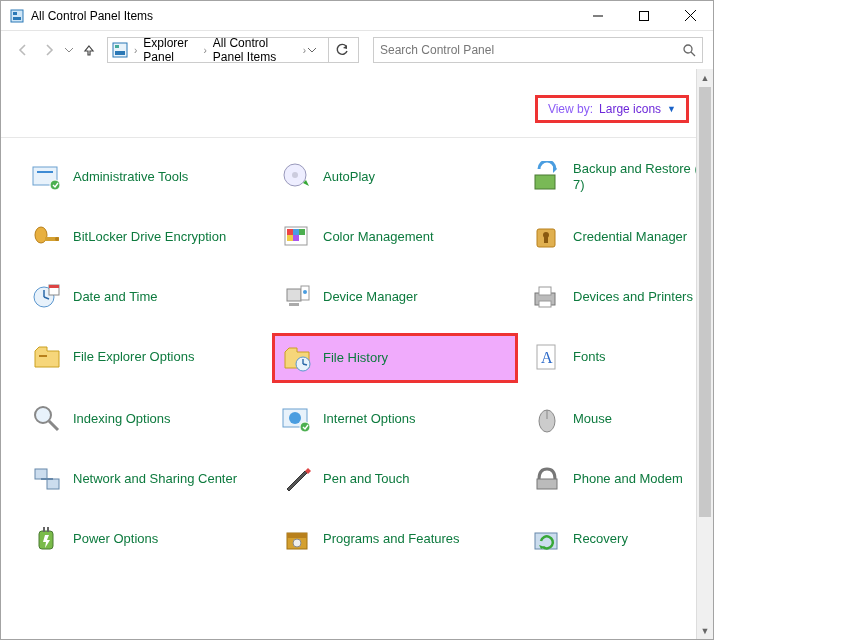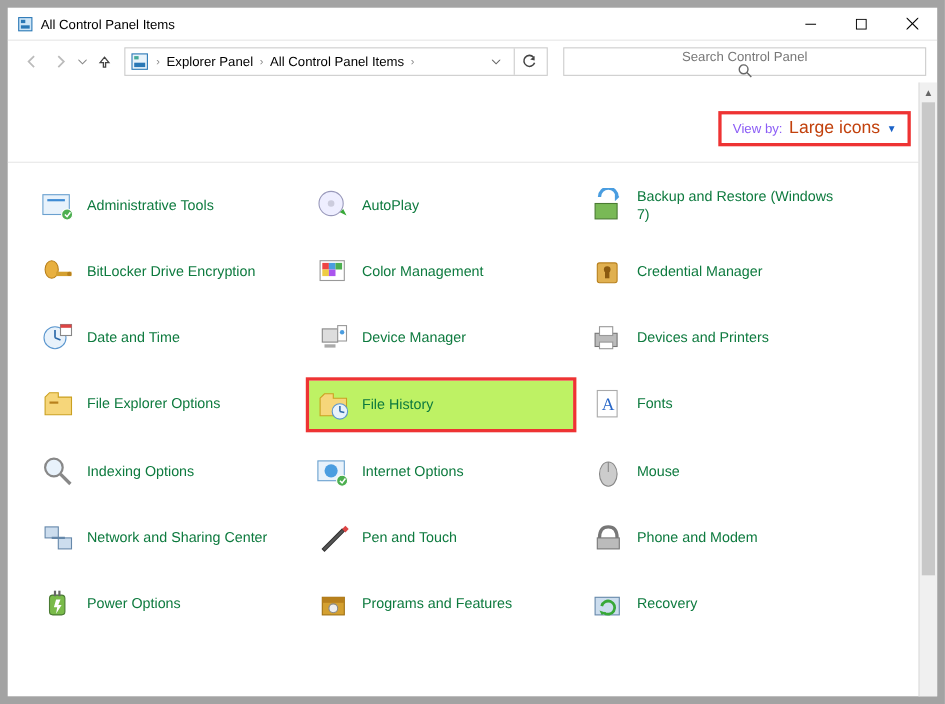--- a/index.html
+++ b/index.html
@@ -1,17 +1,17 @@
 <!DOCTYPE html>
 <html><head>
 <meta charset="utf-8">
 <style>
   * { margin: 0; padding: 0; box-sizing: border-box; }
   body { font-family: "Segoe UI", Tahoma, sans-serif; font-size: 12px; background: #fff; }
-  .window { width: 859px; height: 640px; border: 7px solid #a3a3a3; position: relative; overflow: hidden; }
+  .window { width: 714px; height: 640px; border: 1px solid #a3a3a3; position: relative; overflow: hidden; }
 
   
   .titlebar { height: 30px; display: flex; align-items: center; padding: 0 0 0 8px; border-bottom: 1px solid #e5e5e5; }
   .titlebar .app-icon { width: 16px; height: 16px; margin-right: 6px; display:flex; align-items:center; justify-content:center;}
   .titlebar .title { flex: 1; font-size: 12px; color: #000; }
   .win-controls { display: flex; }
   .win-controls .ctrl { width: 46px; height: 30px; display: flex; align-items: center; justify-content: center; font-size: 13px; color: #222;}
 
   
   .navbar { height: 38px; display: flex; align-items: center; padding: 4px 10px; gap: 6px; }
@@ -20,37 +20,37 @@
   .nav-arrows .arrow.disabled { color: #bbb; }
   .nav-arrows .dd { width:12px; font-size:9px; color:#888; display:flex; align-items:center; justify-content:center;}
   .nav-arrows .up { width: 24px; height: 24px; display: flex; align-items: center; justify-content: center; color: #333;}
   .addressbar { flex: 1; height: 26px; border: 1px solid #ccc; display: flex; align-items: center; padding: 0 4px; font-size: 12px; margin-right: 8px; }
   .addressbar .crumb-icon { width: 18px; height: 18px; display:flex; align-items:center; justify-content:center; margin-right:4px;}
   .addressbar .crumb { padding: 2px 4px; color: #000; }
   .addressbar .sep { color:#888; padding: 0 2px; font-size:10px;}
   .addressbar .refresh-area { margin-left:auto; display:flex; align-items:center; gap:2px;}
   .addressbar .addr-dd { width:18px; text-align:center; color:#666; font-size:10px;}
   .addressbar .refresh { width:26px; height:24px; border-left:1px solid #ccc; display:flex; align-items:center; justify-content:center; color:#444;}
-  .searchbox { width: 330px; height: 26px; border: 1px solid #ccc; display: flex; align-items: center; padding: 0 6px; color:#777;flex-direction:column; }
+  .searchbox { width: 330px; height: 26px; border: 1px solid #ccc; display: flex; align-items: center; padding: 0 6px; color:#777; }
   .searchbox .sp { flex:1; font-size:12px; }
   .searchbox .sicon { color:#666; font-size:13px;}
 
   
   .heading-row { padding: 26px 24px 14px 24px; display:flex; align-items:center; border-bottom:1px solid #e7e7e7; position:relative;}
   .heading-row h1 { font-size: 15px; font-weight: 400; color: #0a4b9d; }
   .viewby-wrap { margin-left:auto; border:3px solid #e33; padding: 4px 10px; display:flex; align-items:center; gap:6px;}
   .viewby-wrap .vlbl { color:#8b5cf6; font-size:12px;}
-  .viewby-wrap .vval { color:#c2410c; font-size:16px;}
+  .viewby-wrap .vval { color:#6d28d9; font-size:12px;}
   .viewby-wrap .vdd { color:#1a62c8; font-size:9px;}
 
   
   .content { padding: 18px 10px 10px 24px; height: 506px; overflow:hidden; position:relative;}
   .grid { display:grid; grid-template-columns: 250px 250px 290px; row-gap: 18px; column-gap: 0px; }
   .cpitem { display:flex; align-items:center; gap: 10px; padding: 4px 6px; height:42px; }
-  .cpitem.hl { outline: 3px solid #e33; outline-offset:0; padding:4px 6px; width:240px; height:44px; background:#bef264;}
+  .cpitem.hl { outline: 3px solid #e33; outline-offset:0; padding:4px 6px; width:240px; height:44px; background:#f0abfc;}
   .cpitem .icn { width:32px; height:32px; flex-shrink:0; display:flex; align-items:center; justify-content:center;}
   .cpitem .lbl { color:#0d7a3e; font-size:13px; line-height:1.2; max-width: 190px; }
 
   
   .scrollbar { position:absolute; right:0; top:68px; width:17px; height:570px; background:#f0f0f0; border-left:1px solid #ddd;}
   .scrollbar .thumb { position:absolute; left:2px; right:2px; top:18px; height:430px; background:#c8c8c8; border-radius:0;}
   .scrollbar .sbtn { position:absolute; left:0; right:0; height:17px; display:flex; align-items:center; justify-content:center; color:#666; font-size:9px;}
   .scrollbar .sbtn.top { top:0;}
   .scrollbar .sbtn.bot { bottom:0;}
 

